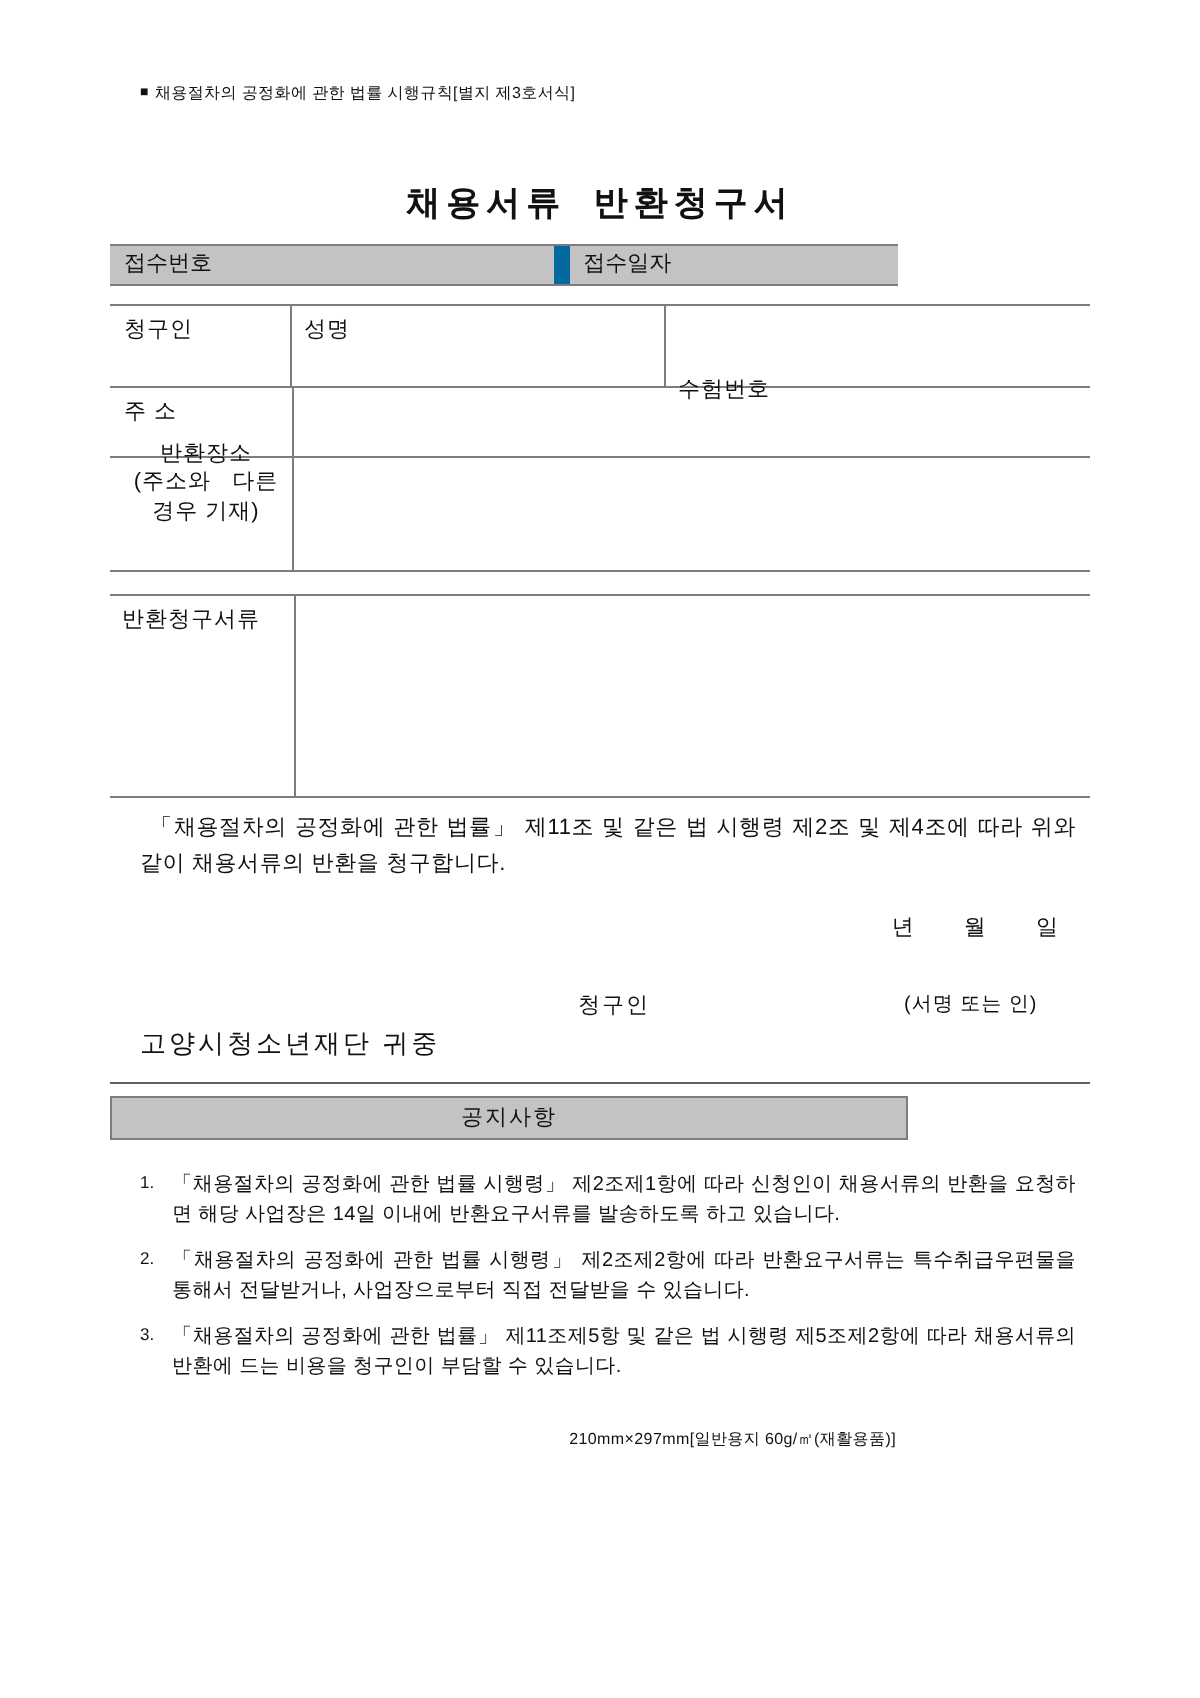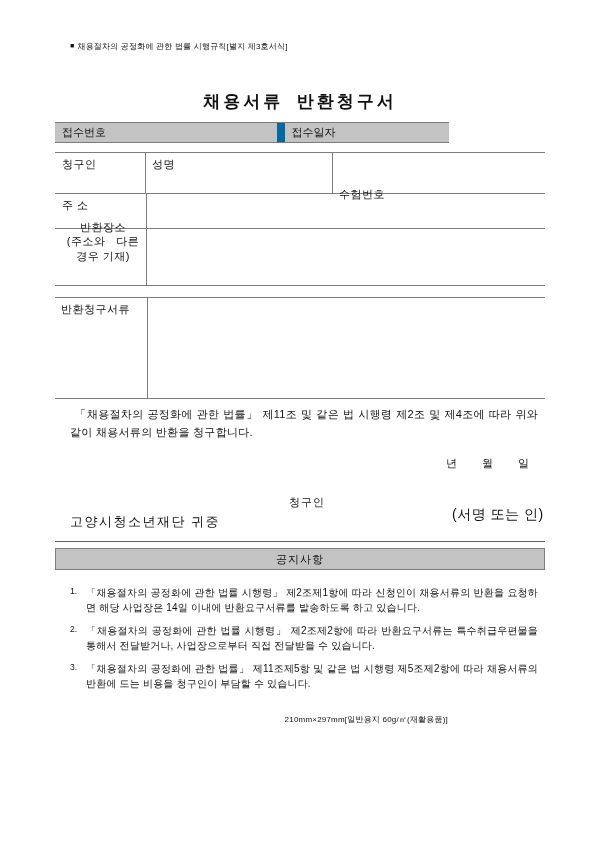--- a/index.html
+++ b/index.html
@@ -34,27 +34,27 @@
 
   .fill-area { background:transparent; }
 
   .declaration { left:70px; top:406px; width:468px; font-size:11px; line-height:1.6;
                  text-align:justify; text-indent:5px; letter-spacing:0.3px; }
 
   .date-line { left:390px; top:456px; width:140px; text-align:right;
                font-size:11px; word-spacing:20px; letter-spacing:1px; }
 
   .sig-claimant { left:289px; top:495px; font-size:11px; letter-spacing:1px; }
-  .sig-seal { left:452px; top:506px; font-size:14px; letter-spacing:0.5px; }
+  .sig-seal { left:452px; top:495px; font-size:10px; letter-spacing:0.5px; }
 
   .recipient { left:70px; top:513px; font-size:13px; letter-spacing:1.5px; }
 
   .notice-topline { left:55px; top:541px; width:490px; background:#5f5f5f; }
 
-  .notice-bar { left:55px; top:548px; width:490px; height:22px; background:#c3c3c3;
+  .notice-bar { left:55px; top:548px; width:399px; height:22px; background:#c3c3c3;
                 border:1px solid #7d7d7d; text-align:center; font-size:11px;
                 line-height:20px; letter-spacing:1px; }
 
   .notice-list { left:70px; top:585px; width:468px; }
   .notice-item { display:flex; margin-bottom:8px; }
   .notice-item .no { width:16px; flex:0 0 16px; font-size:8.5px; line-height:1.5; }
   .notice-item .txt { flex:1; font-size:10px; line-height:1.5; text-align:justify; letter-spacing:0.2px; }
 
   .paper-spec { left:0; top:714px; width:448px; text-align:right; font-size:8px; letter-spacing:0.2px; }
 </style>

